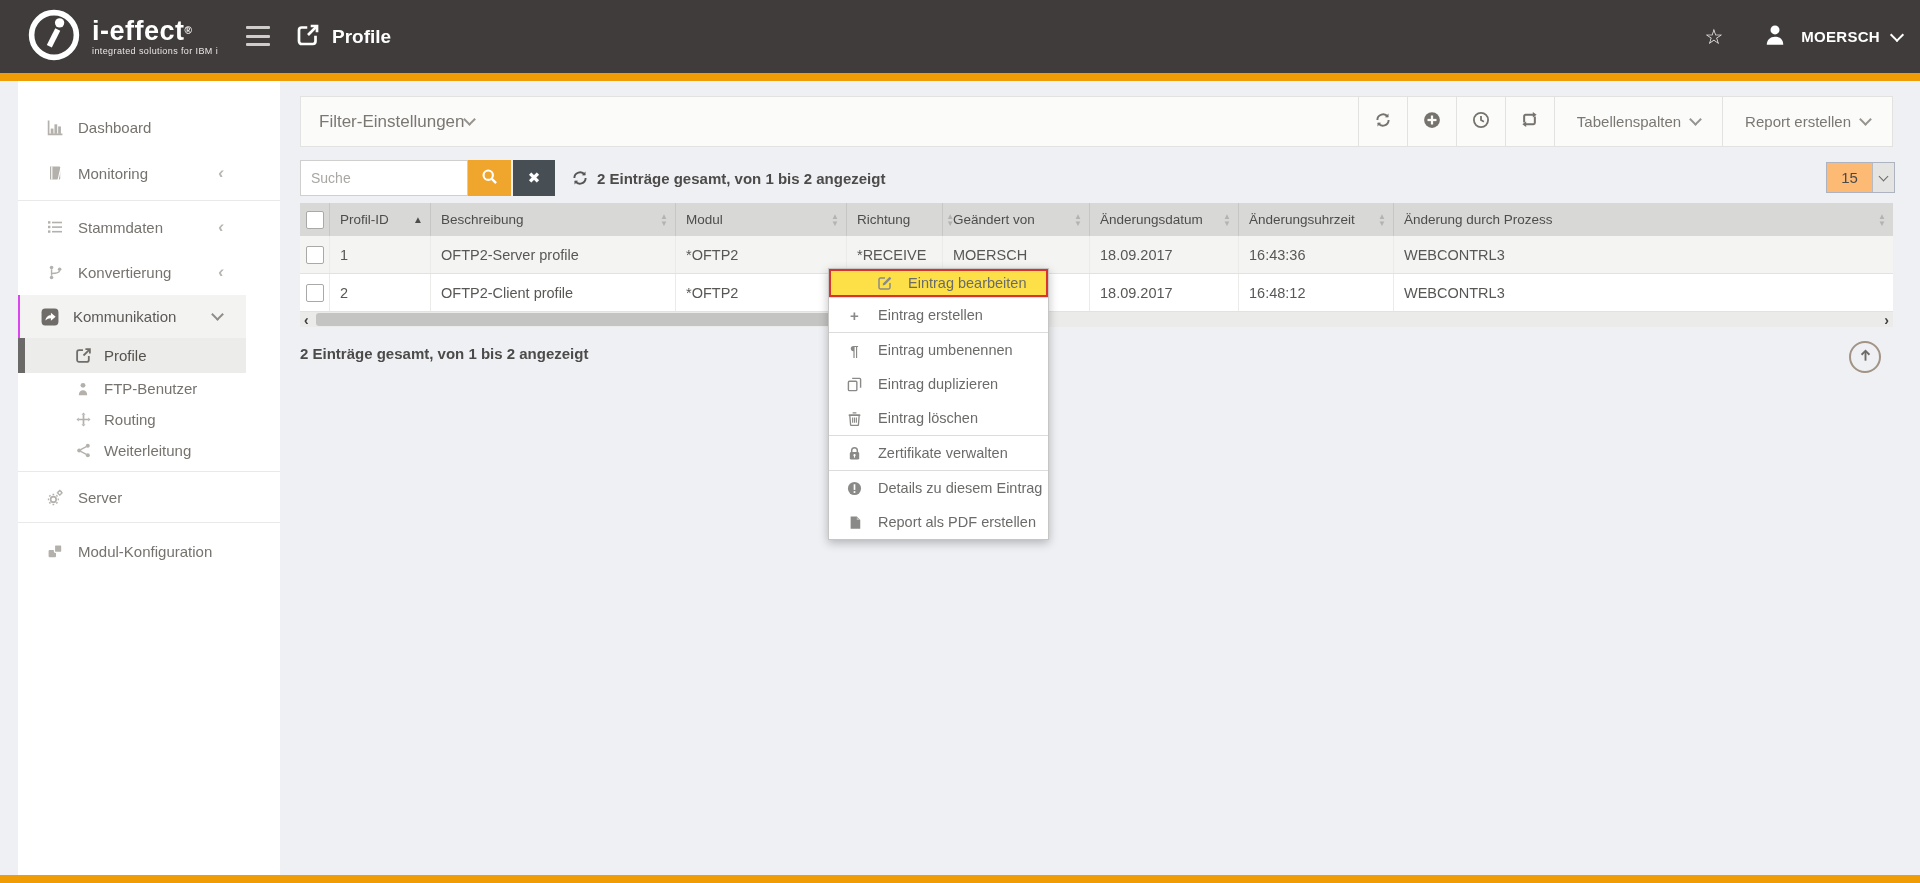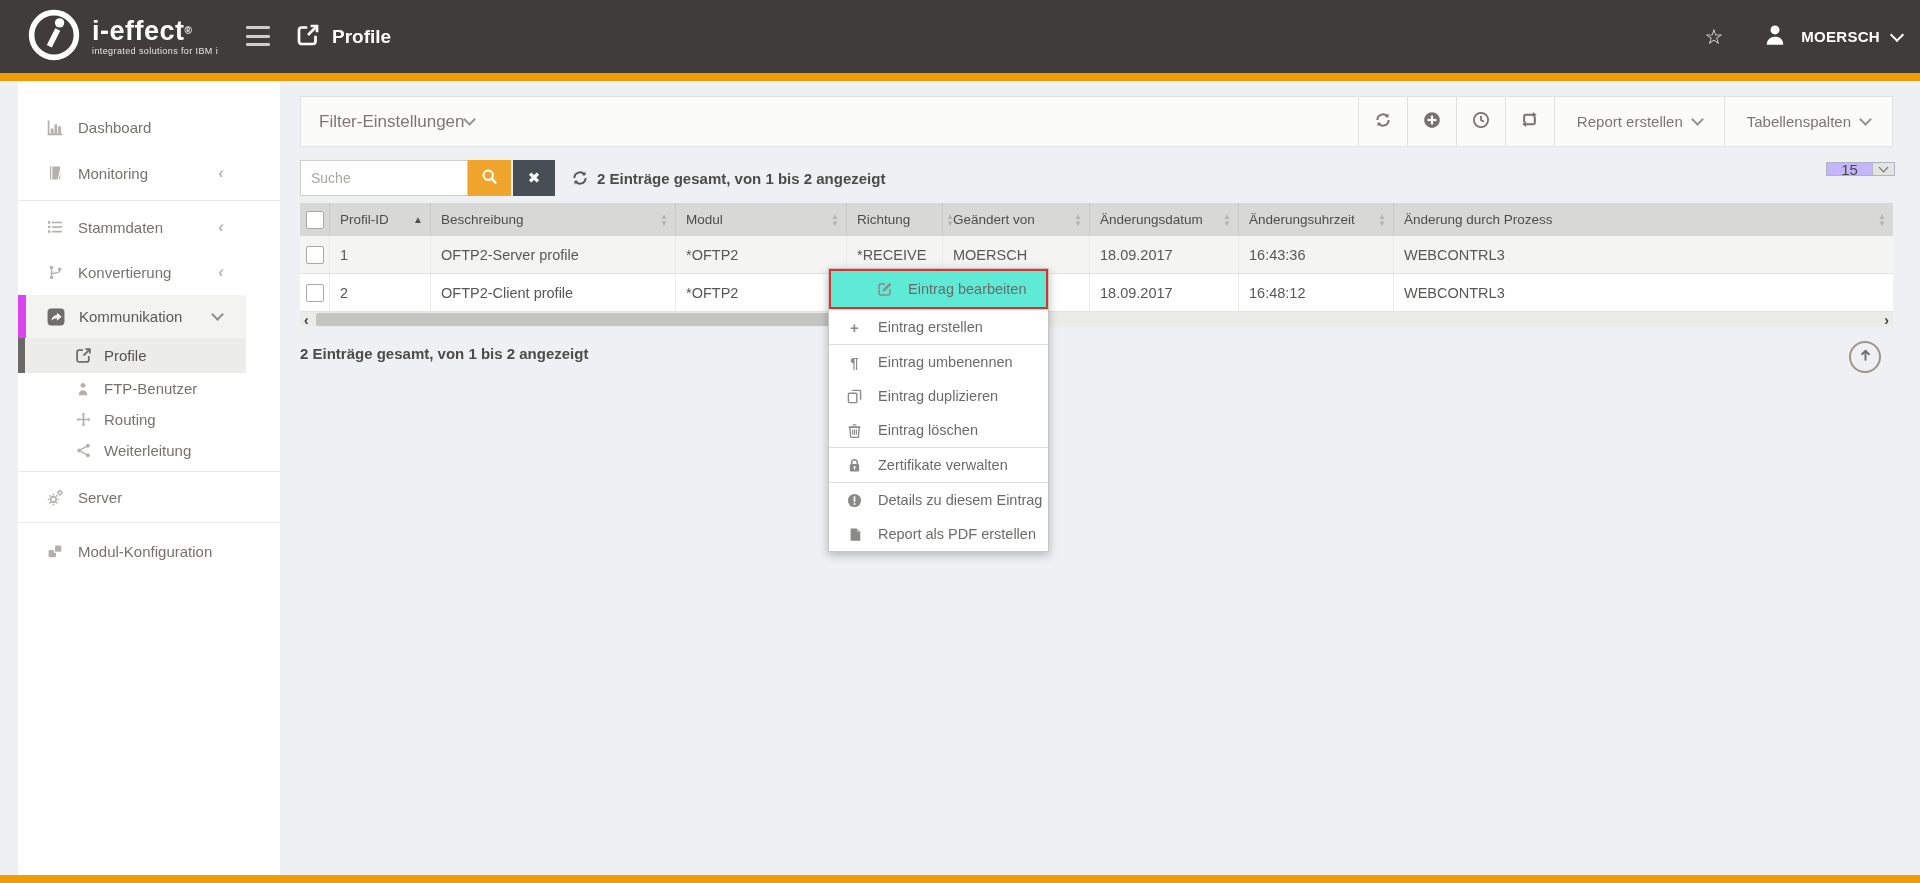--- a/index.html
+++ b/index.html
@@ -23,41 +23,41 @@
 
   .accent-top{position:absolute;left:0;top:73px;width:1920px;height:8px;background:#f09d05;}
   .accent-bottom{position:absolute;left:0;top:875px;width:1920px;height:8px;background:#f09d05;}
 
   
   .sidebar{position:absolute;left:18px;top:81px;width:262px;height:794px;background:#fff;}
   .nav-item{position:absolute;left:0;width:228px;height:36px;display:flex;align-items:center;padding-left:28px;box-sizing:border-box;gap:14px;color:#76736e;font-size:15px;cursor:pointer;}
   .nav-item .nico{width:18px;display:flex;justify-content:center;}
   .nav-sub{padding-left:56px;gap:12px;}
   .nav-div{position:absolute;left:0;width:262px;height:0;border-top:1px solid #e9e9e9;}
-  .nav-active-parent{background:#f3f3f2;border-left:8px solid #d946ef;padding-left:21px;color:#5b5855;}
+  .nav-active-parent{background:#f3f3f2;border-left:2px solid #d946ef;padding-left:21px;color:#5b5855;}
   .nav-active-sub{background:#ececeb;border-left:7px solid #6b6967;padding-left:49px;color:#55524e;}
   .chev-left{position:absolute;right:22px;color:#b9b6b2;font-size:17px;font-weight:bold;line-height:10px;}
   .chev-down-g{position:absolute;right:24px;width:7px;height:7px;border-right:2px solid #8f8c88;border-bottom:2px solid #8f8c88;transform:rotate(45deg);margin-top:-4px;}
 
   
   .filter-bar{position:absolute;left:300px;top:96px;width:1593px;height:51px;background:#fbfbfa;border:1px solid #e2e2e0;box-sizing:border-box;display:flex;align-items:stretch;}
   .fb-label{display:flex;align-items:center;padding-left:18px;color:#7b7873;font-size:17px;flex:1;cursor:pointer;}
   .chev-down{display:inline-block;width:7px;height:7px;border-right:2px solid #97948f;border-bottom:2px solid #97948f;transform:rotate(45deg);margin-top:-4px;}
   .fb-btn{display:flex;align-items:center;justify-content:center;border-left:1px solid #e2e2e0;cursor:pointer;color:#7b7873;}
   .fb-ico{width:48px;}
   .fb-text{padding:0 22px;font-size:15px;gap:10px;}
 
   
   .search-input{position:absolute;left:300px;top:160px;width:168px;height:36px;box-sizing:border-box;border:1px solid #cfcfcd;background:#fff;padding:0 10px;font-size:14px;color:#555;font-family:"Liberation Sans",sans-serif;outline:none;}
   .search-input::placeholder{color:#a9a7a3;}
   .btn-search{position:absolute;left:468px;top:160px;width:43px;height:36px;background:#f0a62c;border:none;display:flex;align-items:center;justify-content:center;cursor:pointer;}
   .btn-clear{position:absolute;left:513px;top:160px;width:42px;height:36px;background:#474e54;border:none;display:flex;align-items:center;justify-content:center;cursor:pointer;color:#fff;font-size:15px;}
   .refresh-sm{position:absolute;left:571px;top:169px;cursor:pointer;}
   .summary-top{position:absolute;left:597px;top:160px;height:36px;display:flex;align-items:center;font-size:15px;font-weight:bold;color:#4c4b49;}
-  .page-size{position:absolute;left:1826px;top:162px;width:69px;height:14px;box-sizing:border-box;background:#c4b5fd;border:1px solid #aeb4bf;display:flex;cursor:pointer;}
+  .page-size{position:absolute;left:1826px;top:162px;width:69px;height:31px;box-sizing:border-box;background:#fdba74;border:1px solid #aeb4bf;display:flex;cursor:pointer;}
   .ps-val{flex:1;display:flex;align-items:center;justify-content:center;font-size:15px;color:#4a4a48;}
   .ps-arrow{width:21px;background:#e4e4e2;border-left:1px solid #b5bac3;display:flex;align-items:center;justify-content:center;}
   .ps-arrow i{width:6px;height:6px;border-right:1.5px solid #6a6a68;border-bottom:1.5px solid #6a6a68;transform:rotate(45deg);margin-top:-3px;}
 
   
   .thead{position:absolute;left:300px;top:203px;width:1593px;height:33px;background:#d8d8d7;display:flex;}
   .th{display:flex;align-items:center;padding-left:10px;box-sizing:border-box;border-right:1px solid #c7c7c6;color:#4e4d4b;font-size:13.5px;font-weight:normal;cursor:pointer;}
   .tr{position:absolute;left:300px;width:1593px;height:38px;display:flex;border-bottom:1px solid #e2e2e0;box-sizing:border-box;}
   .tr1{top:236px;background:#f4f4f3;}
   .tr2{top:274px;background:#ffffff;}
@@ -76,21 +76,21 @@
   .hs-left{left:4px;}.hs-right{right:4px;}
 
   .summary-bottom{position:absolute;left:300px;top:345px;font-size:15px;font-weight:bold;color:#4c4b49;}
   .up-btn{position:absolute;left:1849px;top:341px;width:32px;height:32px;border:2px solid #a29384;border-radius:50%;box-sizing:border-box;display:flex;align-items:center;justify-content:center;cursor:pointer;background:transparent;}
 
   
   .context-menu{position:absolute;left:828px;top:268px;width:221px;background:#fff;border:1px solid #c6c6c4;box-shadow:0 3px 9px rgba(0,0,0,.25);z-index:50;box-sizing:border-box;}
   .cm-item{height:34px;display:flex;align-items:center;gap:15px;padding-left:17px;color:#6b6b69;font-size:14.5px;cursor:pointer;background:#fff;}
   .cm-item .cmi{width:17px;display:flex;justify-content:center;color:#8a8a88;font-size:15px;}
   .cm-highlight{border:2px solid #d9332e;box-sizing:border-box;}
-  .cm-highlight .cm-item{height:36px;background:#5eead4;padding-left:45px;}
+  .cm-highlight .cm-item{height:24px;background:#fde047;padding-left:45px;}
   .cm-div{border-top:1px solid #dcdcda;height:0;}
   .glyph{color:#8a8a88;font-weight:bold;}
 </style>
 </head>
 <body>
 
 <div class="stage">
 
   <header class="topbar">
     <div class="logo">
@@ -317,25 +317,25 @@
       <span>
         <svg width="19" height="19" viewBox="0 0 16 16">
             <path d="M3.5 10.5V5.2A1.2 1.2 0 0 1 4.7 4H11" fill="none" stroke="#76736e" stroke-width="1.7"></path>
             <path d="M10.8 1.6 14 4l-3.2 2.4z" fill="#76736e"></path>
             <path d="M12.5 5.5v5.3a1.2 1.2 0 0 1-1.2 1.2H5" fill="none" stroke="#76736e" stroke-width="1.7"></path>
             <path d="M5.2 14.4 2 12l3.2-2.4z" fill="#76736e"></path>
           </svg>
       </span>
     </div>
     <div class="fb-btn fb-text">
+      <span>Tabellenspalten</span>
+      <i class="chev-down"></i>
+    </div>
+    <div class="fb-btn fb-text">
       <span>Report erstellen</span>
-      <i class="chev-down"></i>
-    </div>
-    <div class="fb-btn fb-text">
-      <span>Tabellenspalten</span>
       <i class="chev-down"></i>
     </div>
   </div>
 
   <input class="search-input" type="text" placeholder="Suche" style="">
   <button class="btn-search">
     <span>
       <svg width="17" height="17" viewBox="0 0 16 16">
           <circle cx="6.8" cy="6.8" r="4.4" fill="none" stroke="#ffffff" stroke-width="2"></circle>
           <line x1="10.2" y1="10.2" x2="14.2" y2="14.2" stroke="#ffffff" stroke-width="2.2"></line>

